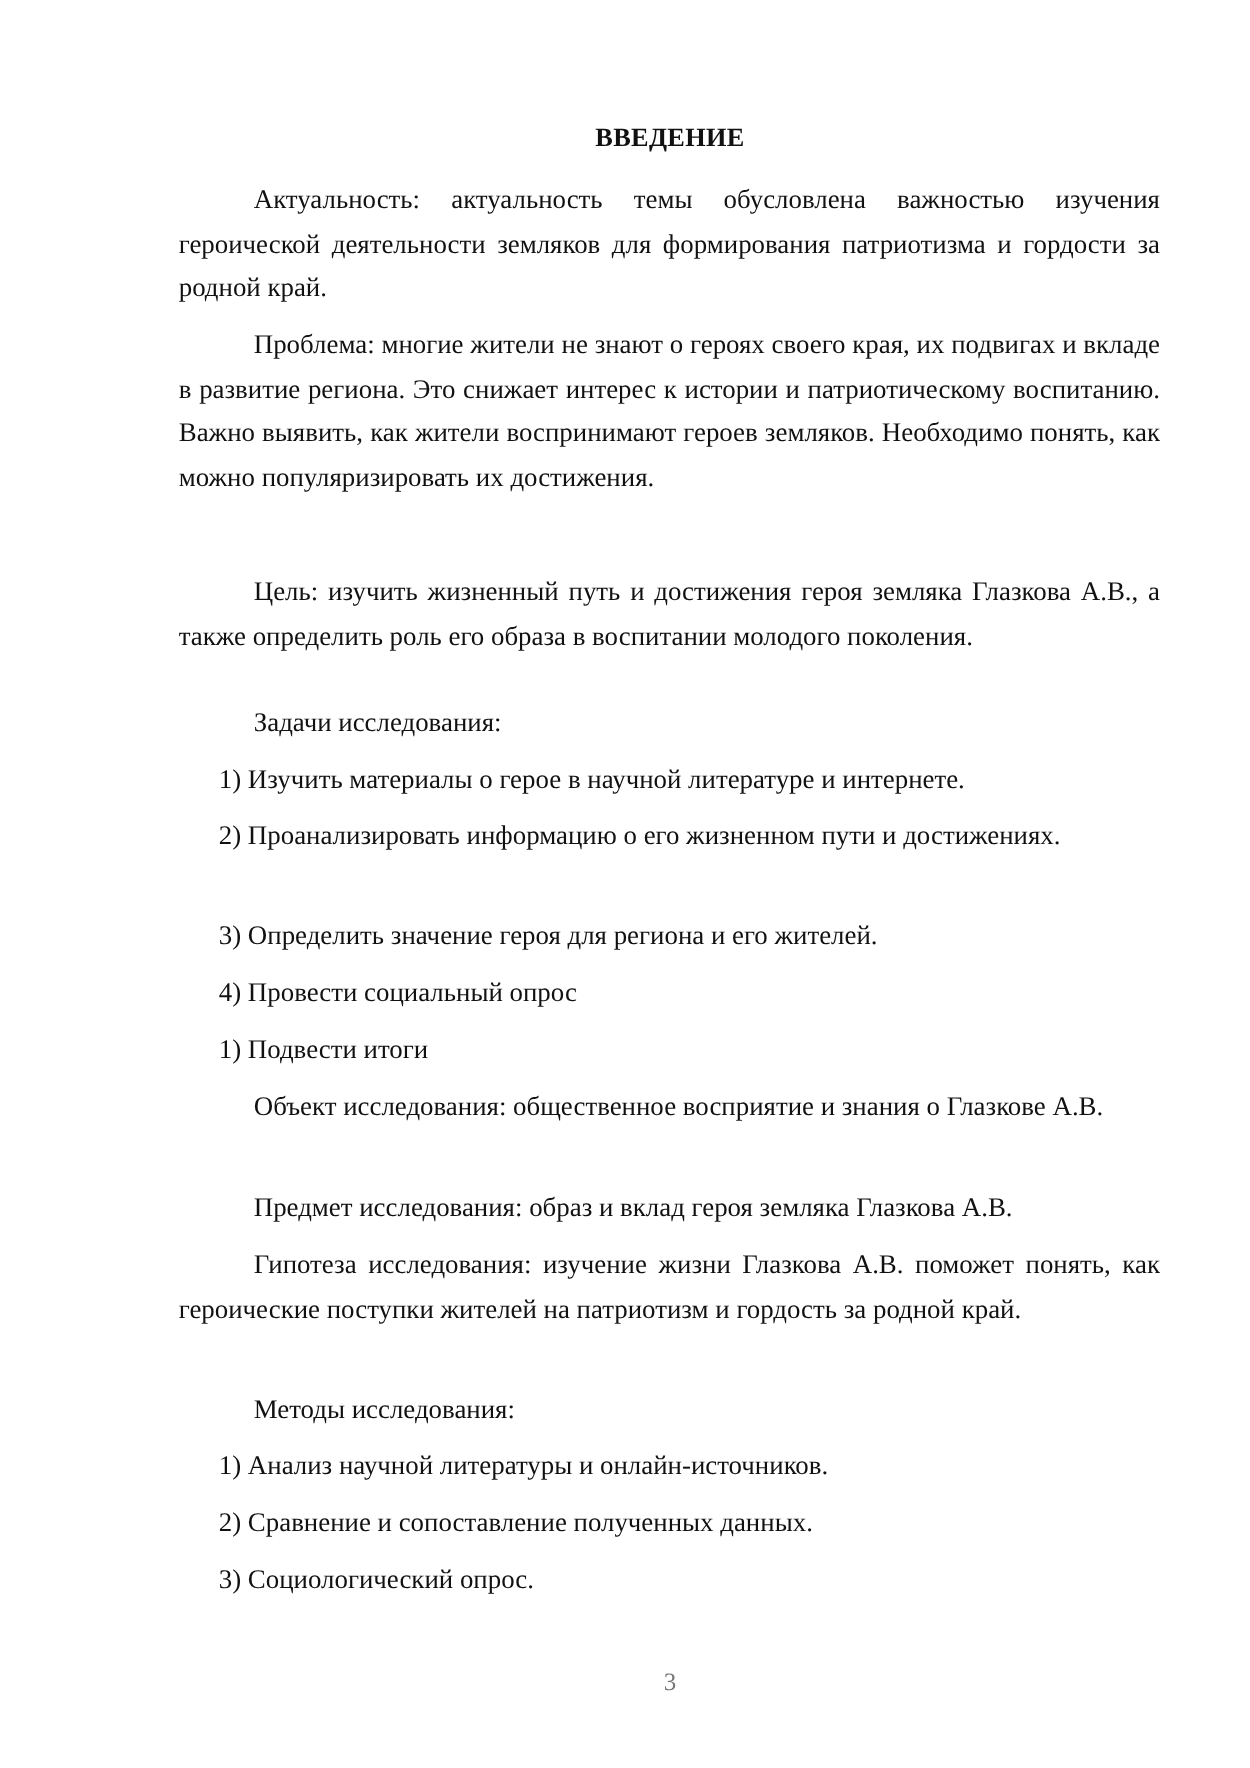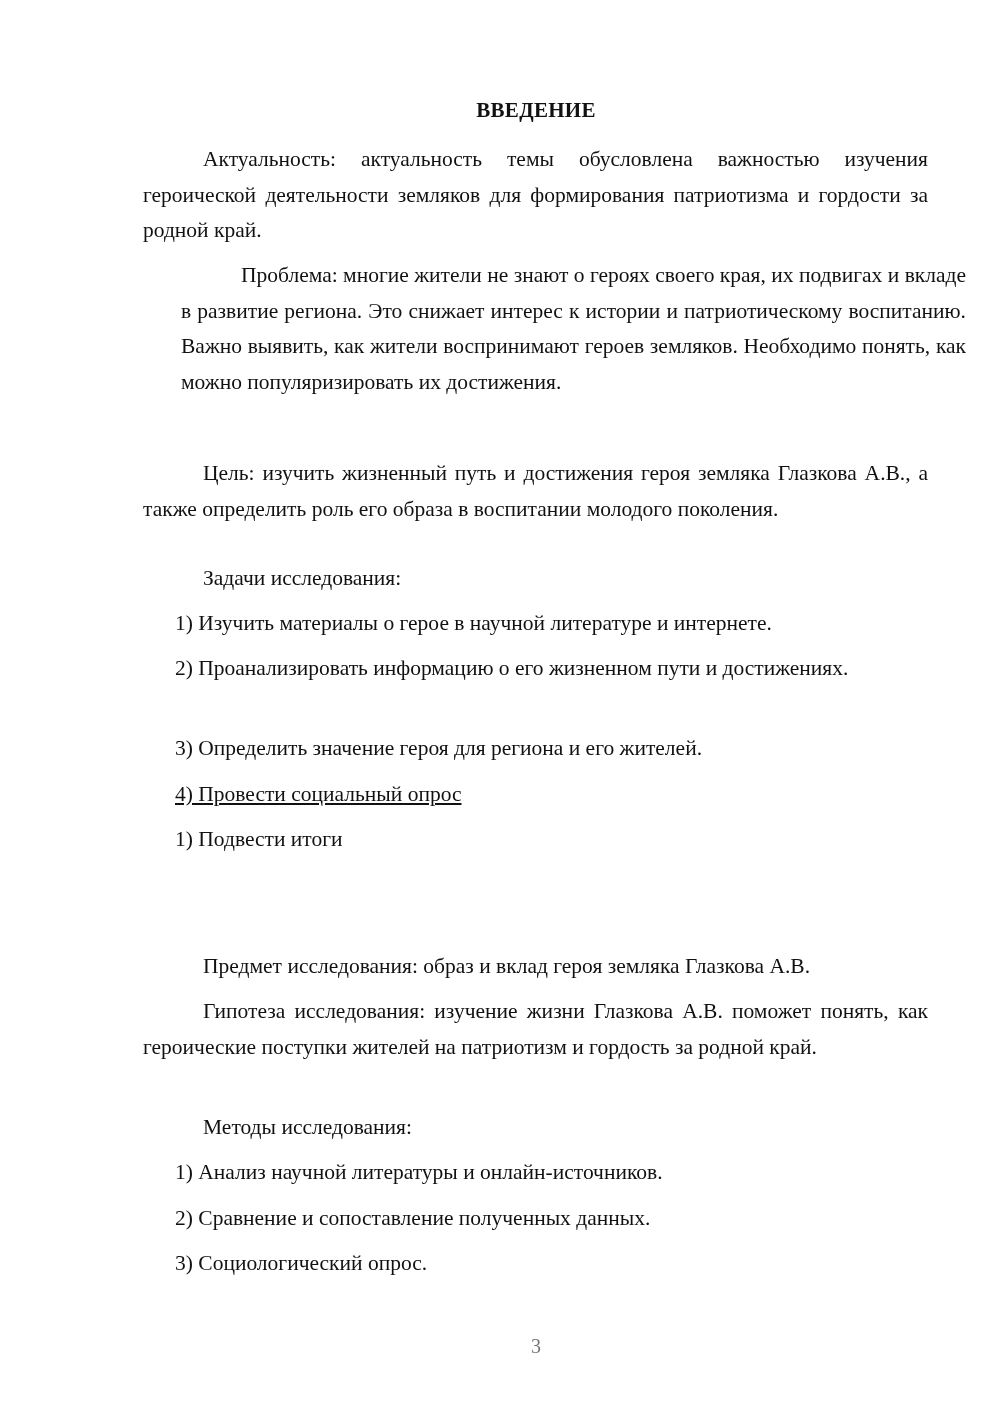--- a/index.html
+++ b/index.html
@@ -27,32 +27,33 @@
     }
   </style>
 </head>
 <body>
 
 <div class="page">
   <div class="title">ВВЕДЕНИЕ</div>
 
   <div class="block indent" style="top:142px;">Актуальность: актуальность темы обусловлена важностью изучения героической деятельности земляков для формирования патриотизма и гордости за родной край.</div>
 
-  <div class="block indent" style="top:258px;margin-left:38px;">Проблема: многие жители не знают о героях своего края, их подвигах и вкладе в развитие региона. Это снижает интерес к истории и патриотическому воспитанию. Важно выявить, как жители воспринимают героев земляков. Необходимо понять, как можно популяризировать их достижения.</div>
+  <div class="block indent" style="top:258px;">Проблема: многие жители не знают о героях своего края, их подвигах и вкладе в развитие региона. Это снижает интерес к истории и патриотическому воспитанию. Важно выявить, как жители воспринимают героев земляков. Необходимо понять, как можно популяризировать их достижения.</div>
 
   <div class="block indent" style="top:456px;">Цель: изучить жизненный путь и достижения героя земляка Глазкова А.В., а также определить роль его образа в воспитании молодого поколения.</div>
 
   <div class="line" style="top:561px; left:203px;">Задачи исследования:</div>
 
   <div class="line" style="top:606px; left:175px;">1) Изучить материалы о герое в научной литературе и интернете.</div>
   <div class="block list-indent" style="top:651px;">2) Проанализировать информацию о его жизненном пути и достижениях.</div>
   <div class="line" style="top:731px; left:175px;">3) Определить значение героя для региона и его жителей.</div>
-  <div class="line" style="top:777px; left:175px;text-decoration:underline;">4) Провести социальный опрос</div>
+  <div class="line" style="top:777px; left:175px;">4) Провести социальный опрос</div>
   <div class="line" style="top:822px; left:175px;">1) Подвести итоги</div>
 
+  <div class="block indent" style="top:868px;">Объект исследования: общественное восприятие и знания о Глазкове А.В.</div>
 
   <div class="line" style="top:949px; left:203px;">Предмет исследования: образ и вклад героя земляка Глазкова А.В.</div>
 
   <div class="block indent" style="top:994px;">Гипотеза исследования: изучение жизни Глазкова А.В. поможет понять, как героические поступки жителей на патриотизм и гордость за родной край.</div>
 
   <div class="line" style="top:1110px; left:203px;">Методы исследования:</div>
 
   <div class="line" style="top:1155px; left:175px;">1) Анализ научной литературы и онлайн-источников.</div>
   <div class="line" style="top:1201px; left:175px;">2) Сравнение и сопоставление полученных данных.</div>
   <div class="line" style="top:1246px; left:175px;">3) Социологический опрос.</div>

